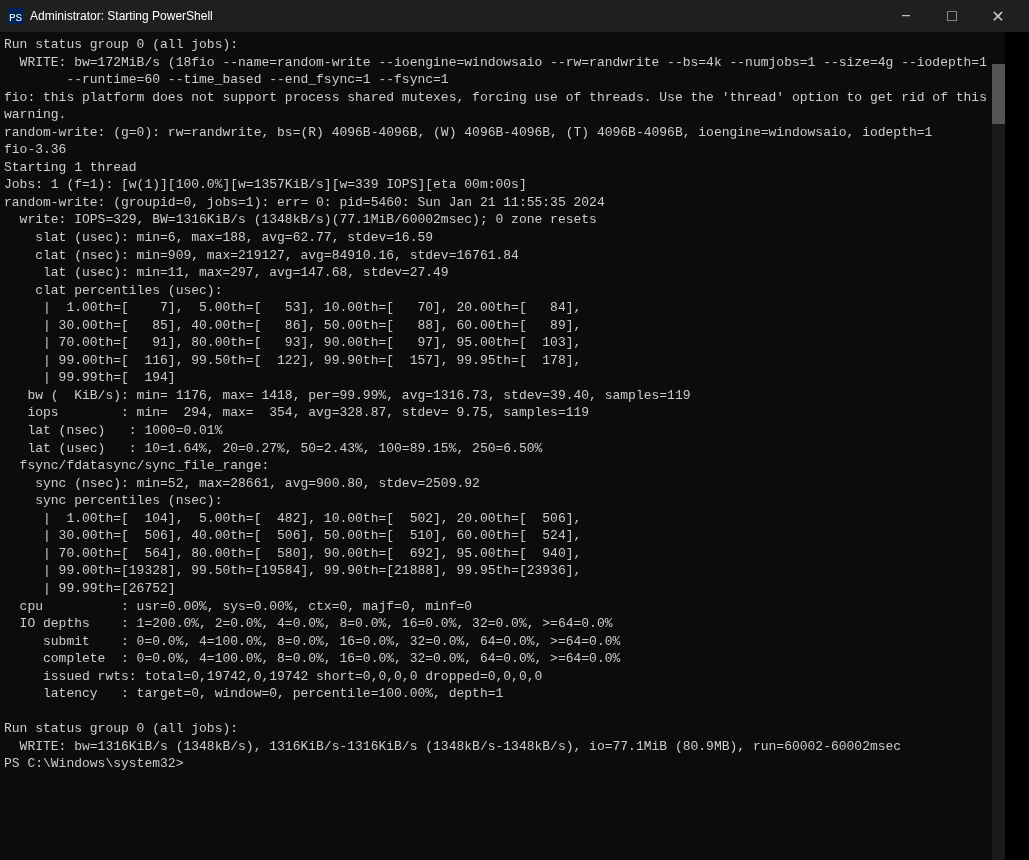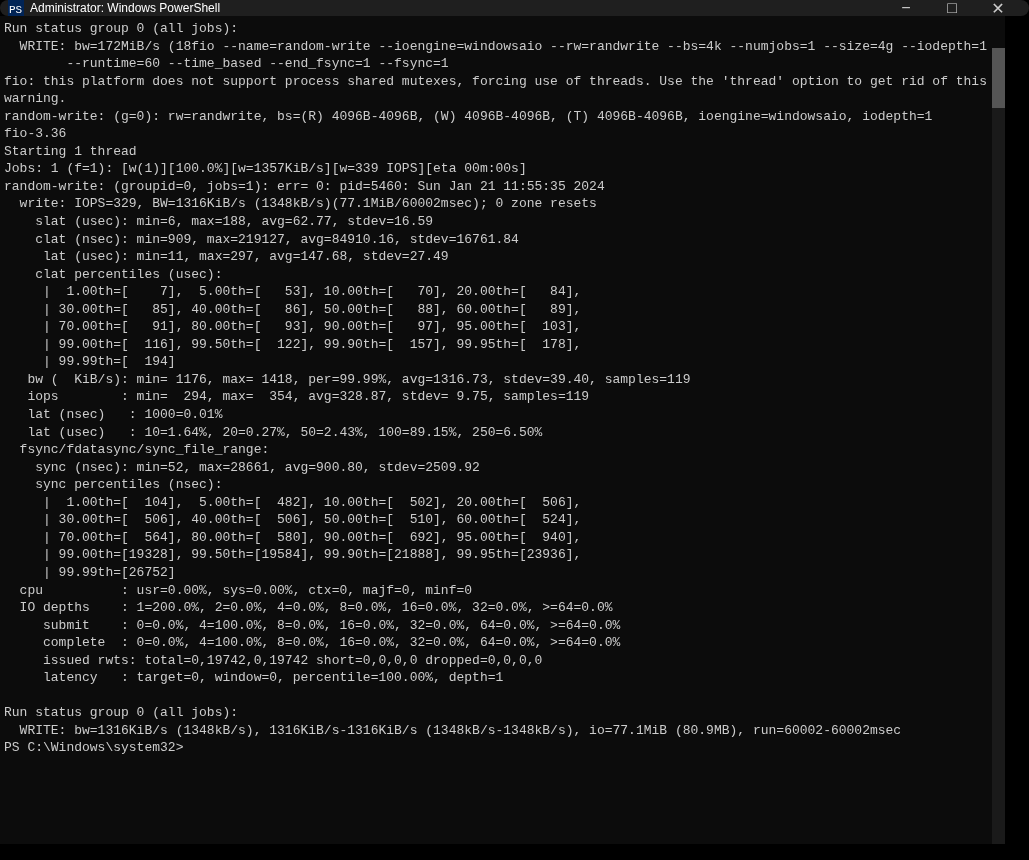--- a/index.html
+++ b/index.html
@@ -9,24 +9,23 @@
       font-size: 13px;
       color: #ccc;
       width: 1029px;
       height: 860px;
       overflow: hidden;
     }
     .title-bar {
       background: #1f1f1f;
       display: flex;
       align-items: center;
-      height: 16px;
+      height: 32px;
       padding: 0 8px;
       user-select: none;
-      border-radius: 13px;
     }
     .title-bar-icon {
       width: 16px;
       height: 16px;
       margin-right: 6px;
     }
     .title-bar-title {
       flex: 1;
       font-family: 'Segoe UI', Arial, sans-serif;
       font-size: 12px;
@@ -91,21 +90,21 @@
 <body>
 
 <div>
 
   <div class="title-bar">
 
     <svg class="title-bar-icon" viewBox="0 0 16 16">
       <rect width="16" height="16" fill="#012456"></rect>
       <text x="1" y="13" font-size="11" fill="white" font-family="Courier New">PS</text>
     </svg>
-    <span class="title-bar-title">Administrator: Windows PowerShell</span>
+    <span class="title-bar-title">Administrator: Starting PowerShell</span>
     <div class="title-bar-controls">
       <button class="title-bar-btn">−</button>
       <button class="title-bar-btn">□</button>
       <button class="title-bar-btn close">✕</button>
     </div>
   </div>
 
   <div class="terminal-wrapper">
     <div class="terminal" id="terminal-content">Run status group 0 (all jobs):
   WRITE: bw=172MiB/s (18fio --name=random-write --ioengine=windowsaio --rw=randwrite --bs=4k --numjobs=1 --size=4g --iodepth=1

